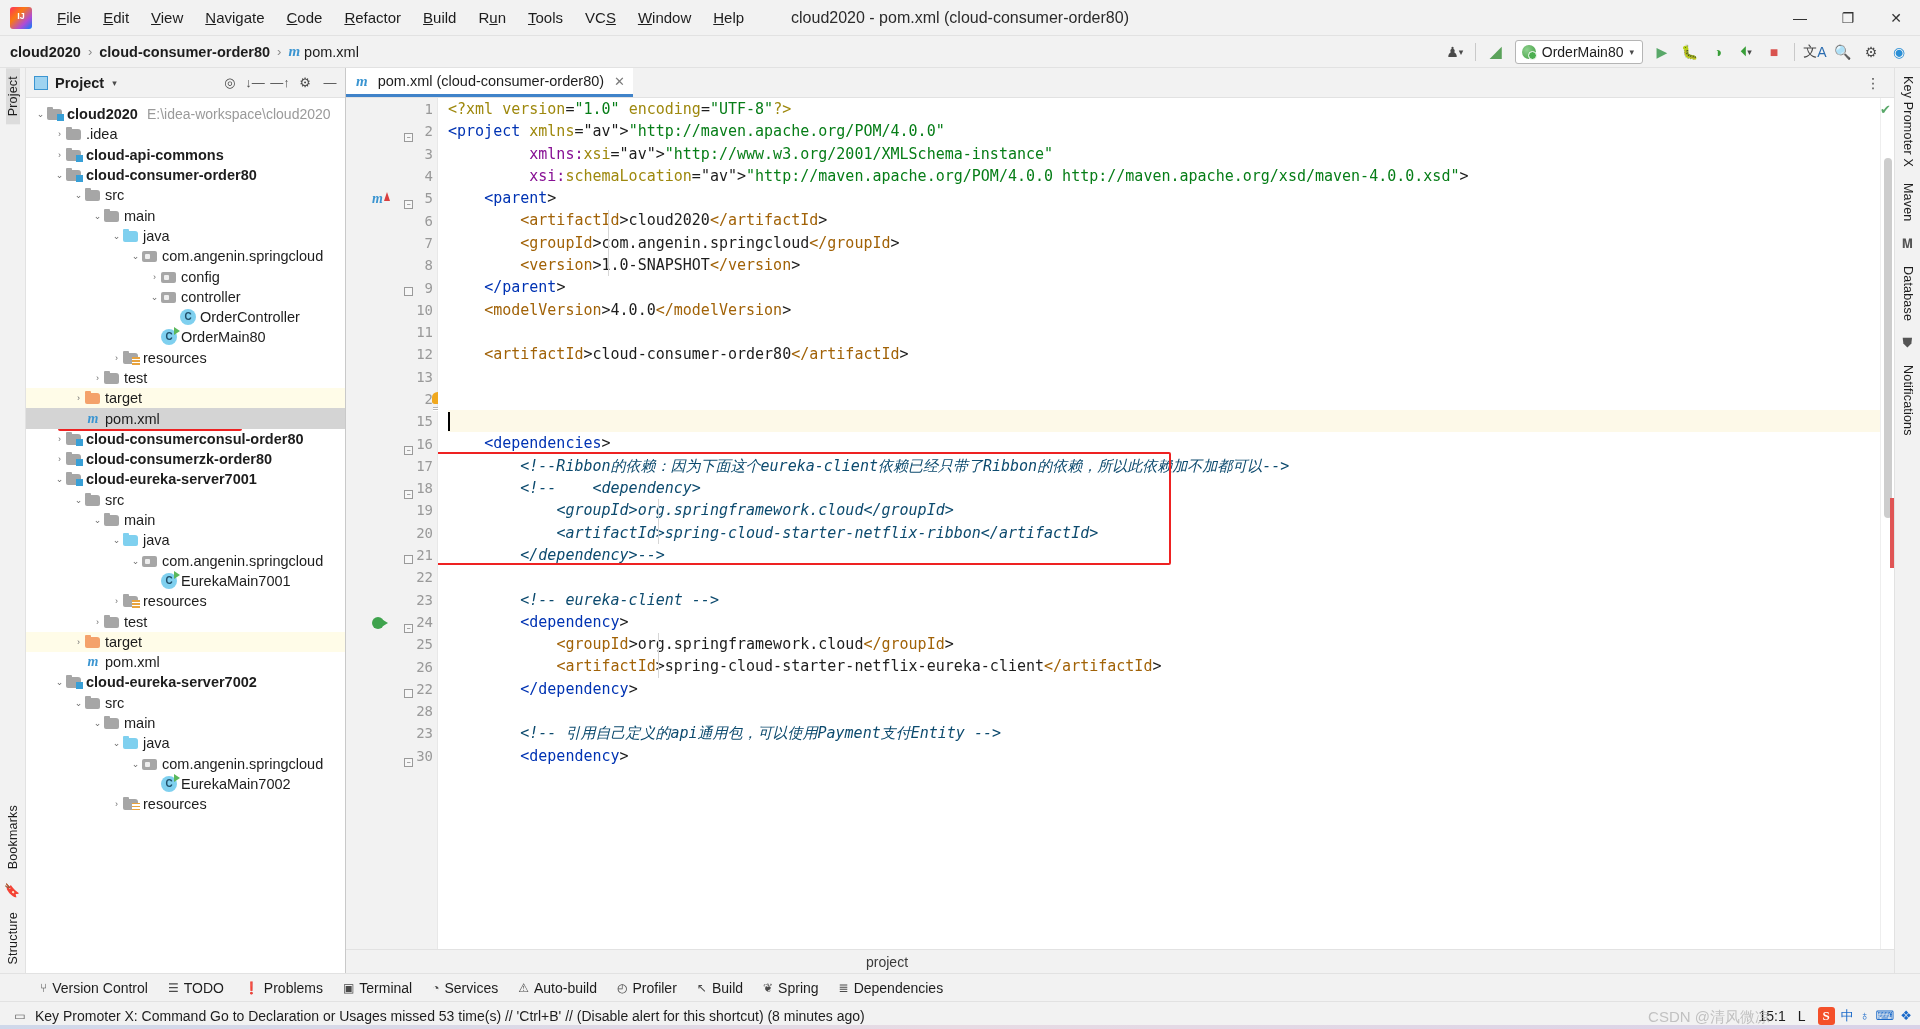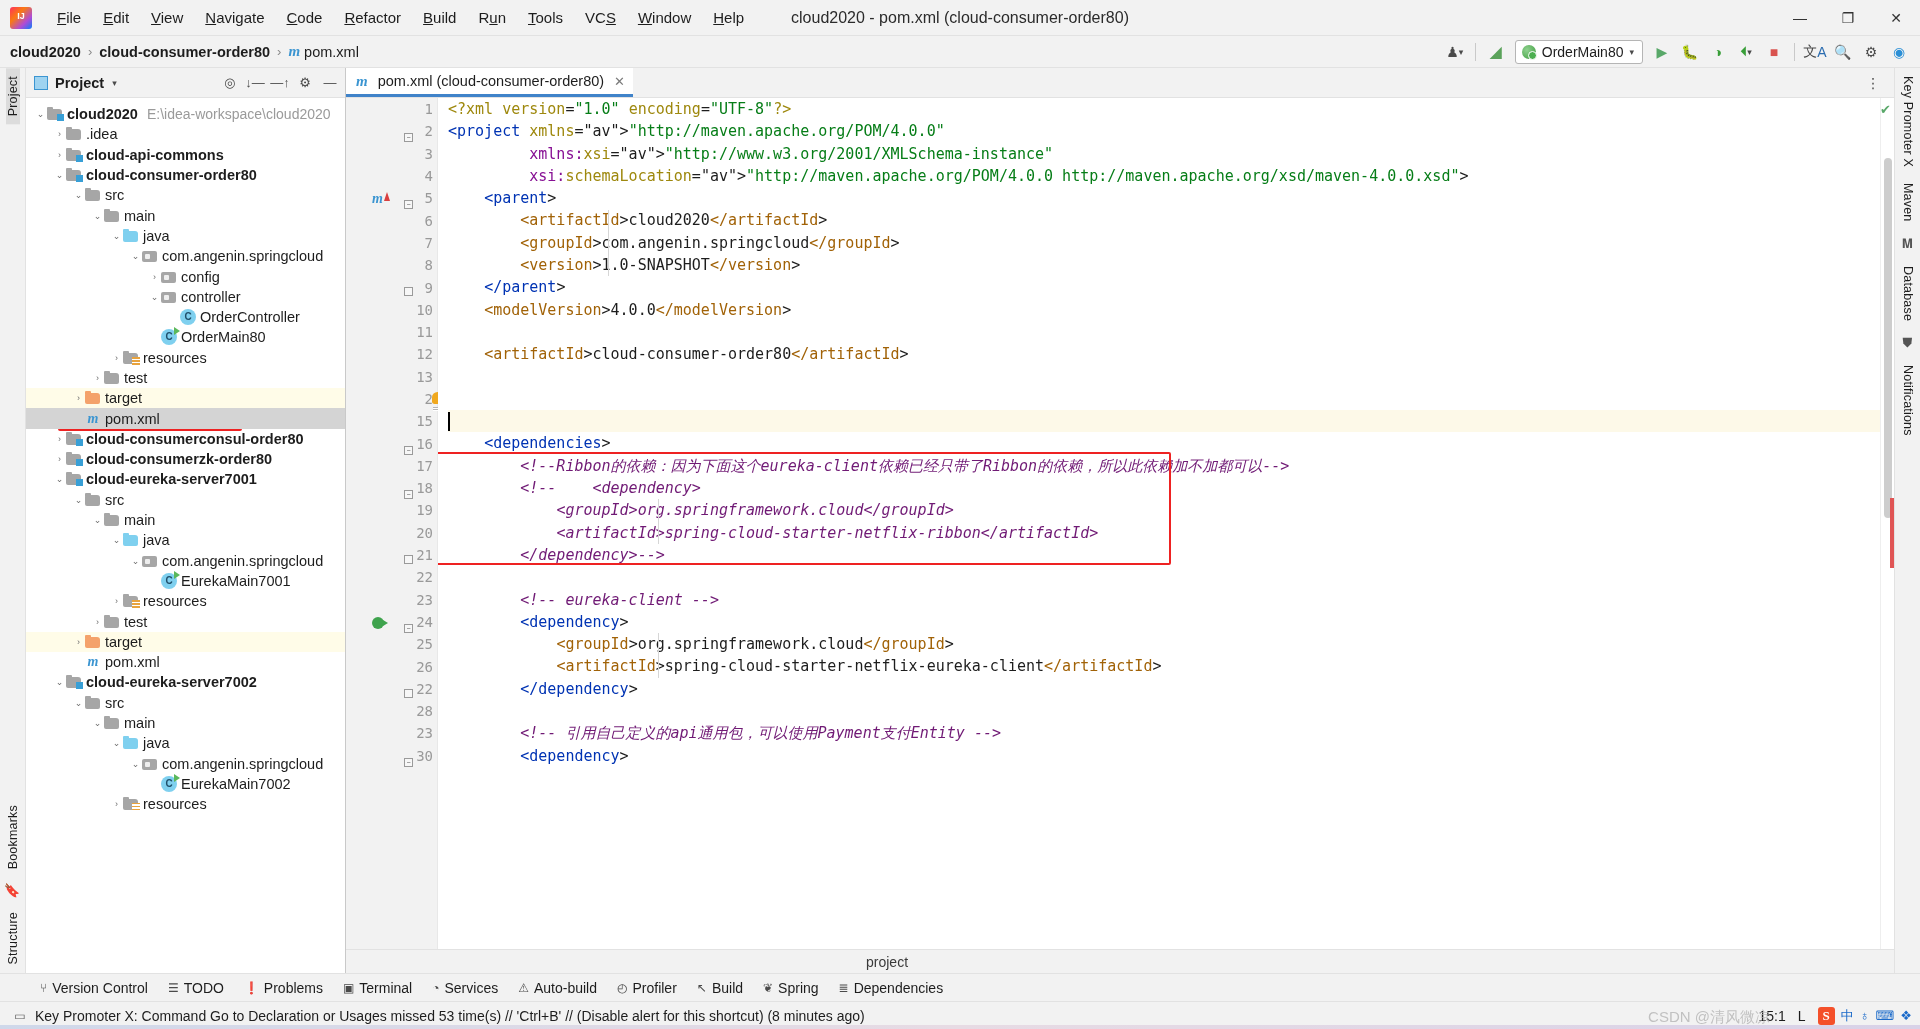--- a/index.html
+++ b/index.html
@@ -220,21 +220,21 @@
   .codebox {
     position: relative; font-family: "DejaVu Sans Mono", monospace;
     font-size: 15px; line-height: 22.3px; white-space: pre; padding-left: 10px;
   }
   .cline { height: 22.3px; white-space: pre; }
   .cline.hl { background: #fdf9e8; }
   .k  { color: #0033b3; }
   .at { color: #9e880d; }            
   .av { color: #067d17; }            
   .ns { color: #871094; }
-  .cmgreen { color: #701a75; font-style: italic; }
+  .cmgreen { color: #0c4a6e; font-style: italic; }
   .tagyellow { color: #9e880d; }
   .tagpink { color: #a16207; }
 
   .caret-bar {
     position: absolute; width: 1.5px; background: #000; height: 19px;
   }
   .code-redbox {
     position: absolute; border: 2px solid #ee2222; border-radius: 2px; pointer-events: none;
   }
   .indent-guide { position:absolute; width:1px; background:#d6d6d6; }

